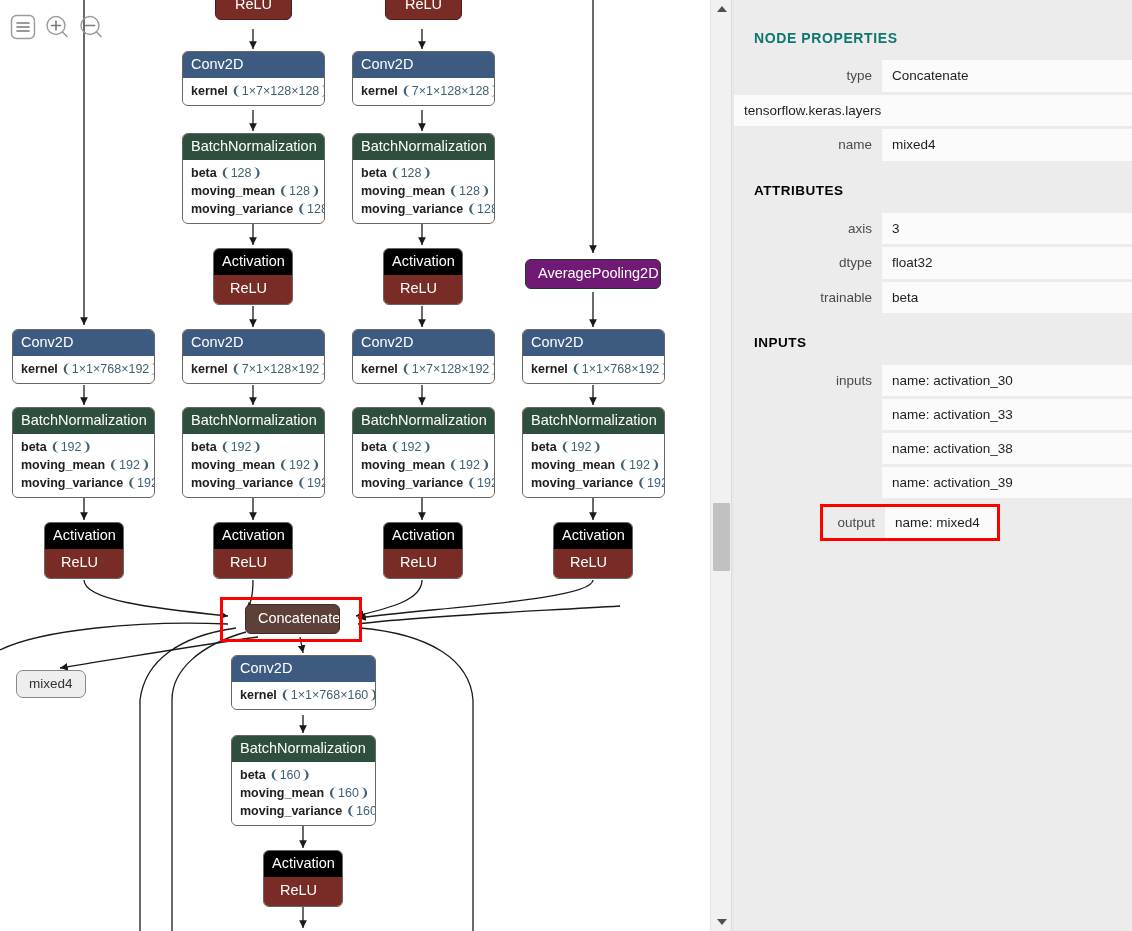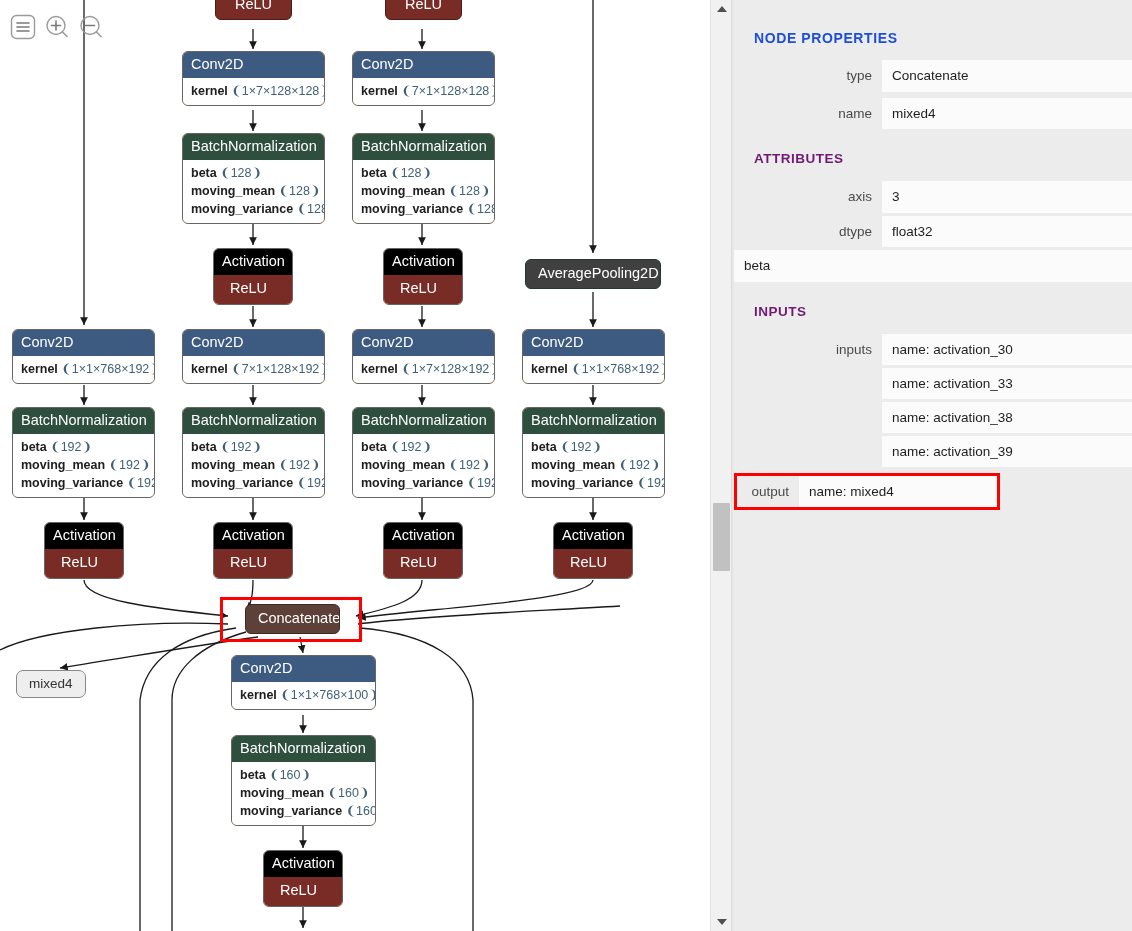--- a/index.html
+++ b/index.html
@@ -39,21 +39,21 @@
     font-size: 14.5px;
     color: #ffffff;
     padding: 4px 8px 5px 8px;
     line-height: 1.15;
     white-space: nowrap;
   }
   .hdr.blue  { background: #3d5a80; }
   .hdr.green { background: #2f4f3e; }
   .hdr.black { background: #000000; }
   .node.solid-red   { background: #782c25; border-color: #4d1c17; }
-  .node.solid-green { background: #404040; border-color: #223a2d; }
+  .node.solid-green { background: #701a75; border-color: #223a2d; }
   .node.solid-brown { background: #5d4037; border-color: #3e2b25; }
   .node .solidlabel {
     font-size: 14.5px; color: #ffffff; padding: 5px 12px 6px 12px;
     text-align: center; white-space: nowrap; line-height: 1.15;
   }
   .node .body {
     background: #ffffff; padding: 4px 8px 5px 8px;
   }
   .node .body.redbody { background: #782c25; }
   .attr-line {
@@ -103,25 +103,25 @@
     background: #e8e8e8; border-left: 1px solid #dcdcdc; z-index: 40;
   }
 
   
   #sidebar {
     position: absolute; left: 734px; top: 0; width: 398px; height: 931px;
     background: #ececec; overflow: hidden;
     font-family: "Liberation Sans", sans-serif;
   }
   .panel-title {
-    font-size: 14px; font-weight: bold; color: #1d4ed8;
+    font-size: 14px; font-weight: bold; color: #0f766e;
     letter-spacing: 0.6px; padding: 30px 0 0 20px;
   }
   .group-title {
-    font-size: 13.5px; font-weight: bold; color: #701a75;
+    font-size: 13.5px; font-weight: bold; color: #000000;
     letter-spacing: 0.5px; padding: 22px 0 6px 20px;
   }
   .prop-row { display: flex; align-items: stretch; margin-top: 3px; }
   .prop-name {
     width: 148px; min-width: 148px; text-align: right;
     font-size: 13.5px; color: #4a4a4a;
     padding: 7px 10px 7px 0; line-height: 1.3;
   }
   .prop-value {
     flex: 1; background: #fbfbfb;
@@ -138,21 +138,21 @@
     flex: 1; background: #fbfbfb; font-size: 13.5px; color: #1e1e1e;
     padding: 8px 0 8px 10px; white-space: nowrap; overflow: hidden;
   }
   .io-value b { font-weight: normal; }
   .io-stack { flex: 1; }
   .io-stack .io-value { margin-bottom: 3px; }
 
   
   #output-highlight {
     position: relative; display: flex; align-items: flex-end;
-    margin-top: 3px; margin-right: 132px;
+    margin-top: 3px; margin-left: 86px; margin-right: 132px;
     border: 3px solid #ff0000; background: #ececec;
   }
   #output-highlight .io-name { width: 62px; min-width: 62px; padding: 8px 10px 8px 0; }
 </style>
 </head>
 <body>
 
 <div id="app">
 
   <div id="graph-canvas">
@@ -383,21 +383,21 @@
     </div>
     <div class="sel-rect" style="left:220px; top:597px; width:142px; height:45px;"></div>
 
     <div class="pill" style="left:16px; top:670px;">
       <span>mixed4</span>
     </div>
 
     <div class="node" style="left:231px; top:655px; width:145px;">
       <div class="hdr blue">Conv2D</div>
       <div class="body">
-        <div class="attr-line"><span>kernel</span> <span class="dim">❨1×1×768×100❩</span></div>
+        <div class="attr-line"><span>kernel</span> <span class="dim">❨1×1×768×160❩</span></div>
       </div>
     </div>
     <div class="node" style="left:231px; top:735px; width:145px;">
       <div class="hdr green">BatchNormalization</div>
       <div class="body">
         <div class="attr-line"><span>beta</span> <span class="dim">❨160❩</span></div>
         <div class="attr-line"><span>moving_mean</span> <span class="dim">❨160❩</span></div>
         <div class="attr-line"><span>moving_variance</span> <span class="dim">❨160❩</span></div>
       </div>
     </div>
@@ -425,38 +425,40 @@
   <div id="sidebar">
 
     <div class="panel-title">NODE PROPERTIES</div>
 
     <div style="margin-top:14px;">
       <div class="prop-row">
         <div class="prop-name">type</div>
         <div class="prop-value">Concatenate</div>
       </div>
       <div class="prop-row">
+        <div class="prop-value">tensorflow.keras.layers</div>
       </div>
       <div class="prop-row">
         <div class="prop-name">name</div>
         <div class="prop-value">mixed4</div>
       </div>
     </div>
 
     <div class="group-title">ATTRIBUTES</div>
     <div style="margin-top:9px;">
       <div class="prop-row">
         <div class="prop-name">axis</div>
         <div class="prop-value">3</div>
       </div>
       <div class="prop-row">
         <div class="prop-name">dtype</div>
         <div class="prop-value">float32</div>
       </div>
       <div class="prop-row">
+        <div class="prop-name">trainable</div>
         <div class="prop-value">beta</div>
       </div>
     </div>
 
     <div class="group-title">INPUTS</div>
     <div class="io-row" style="margin-top:9px;">
       <div class="io-name">inputs</div>
       <div class="io-stack">
         <div class="io-value"><span>name: </span><b>activation_30</b></div>
         <div class="io-value"><span>name: </span><b>activation_33</b></div>

